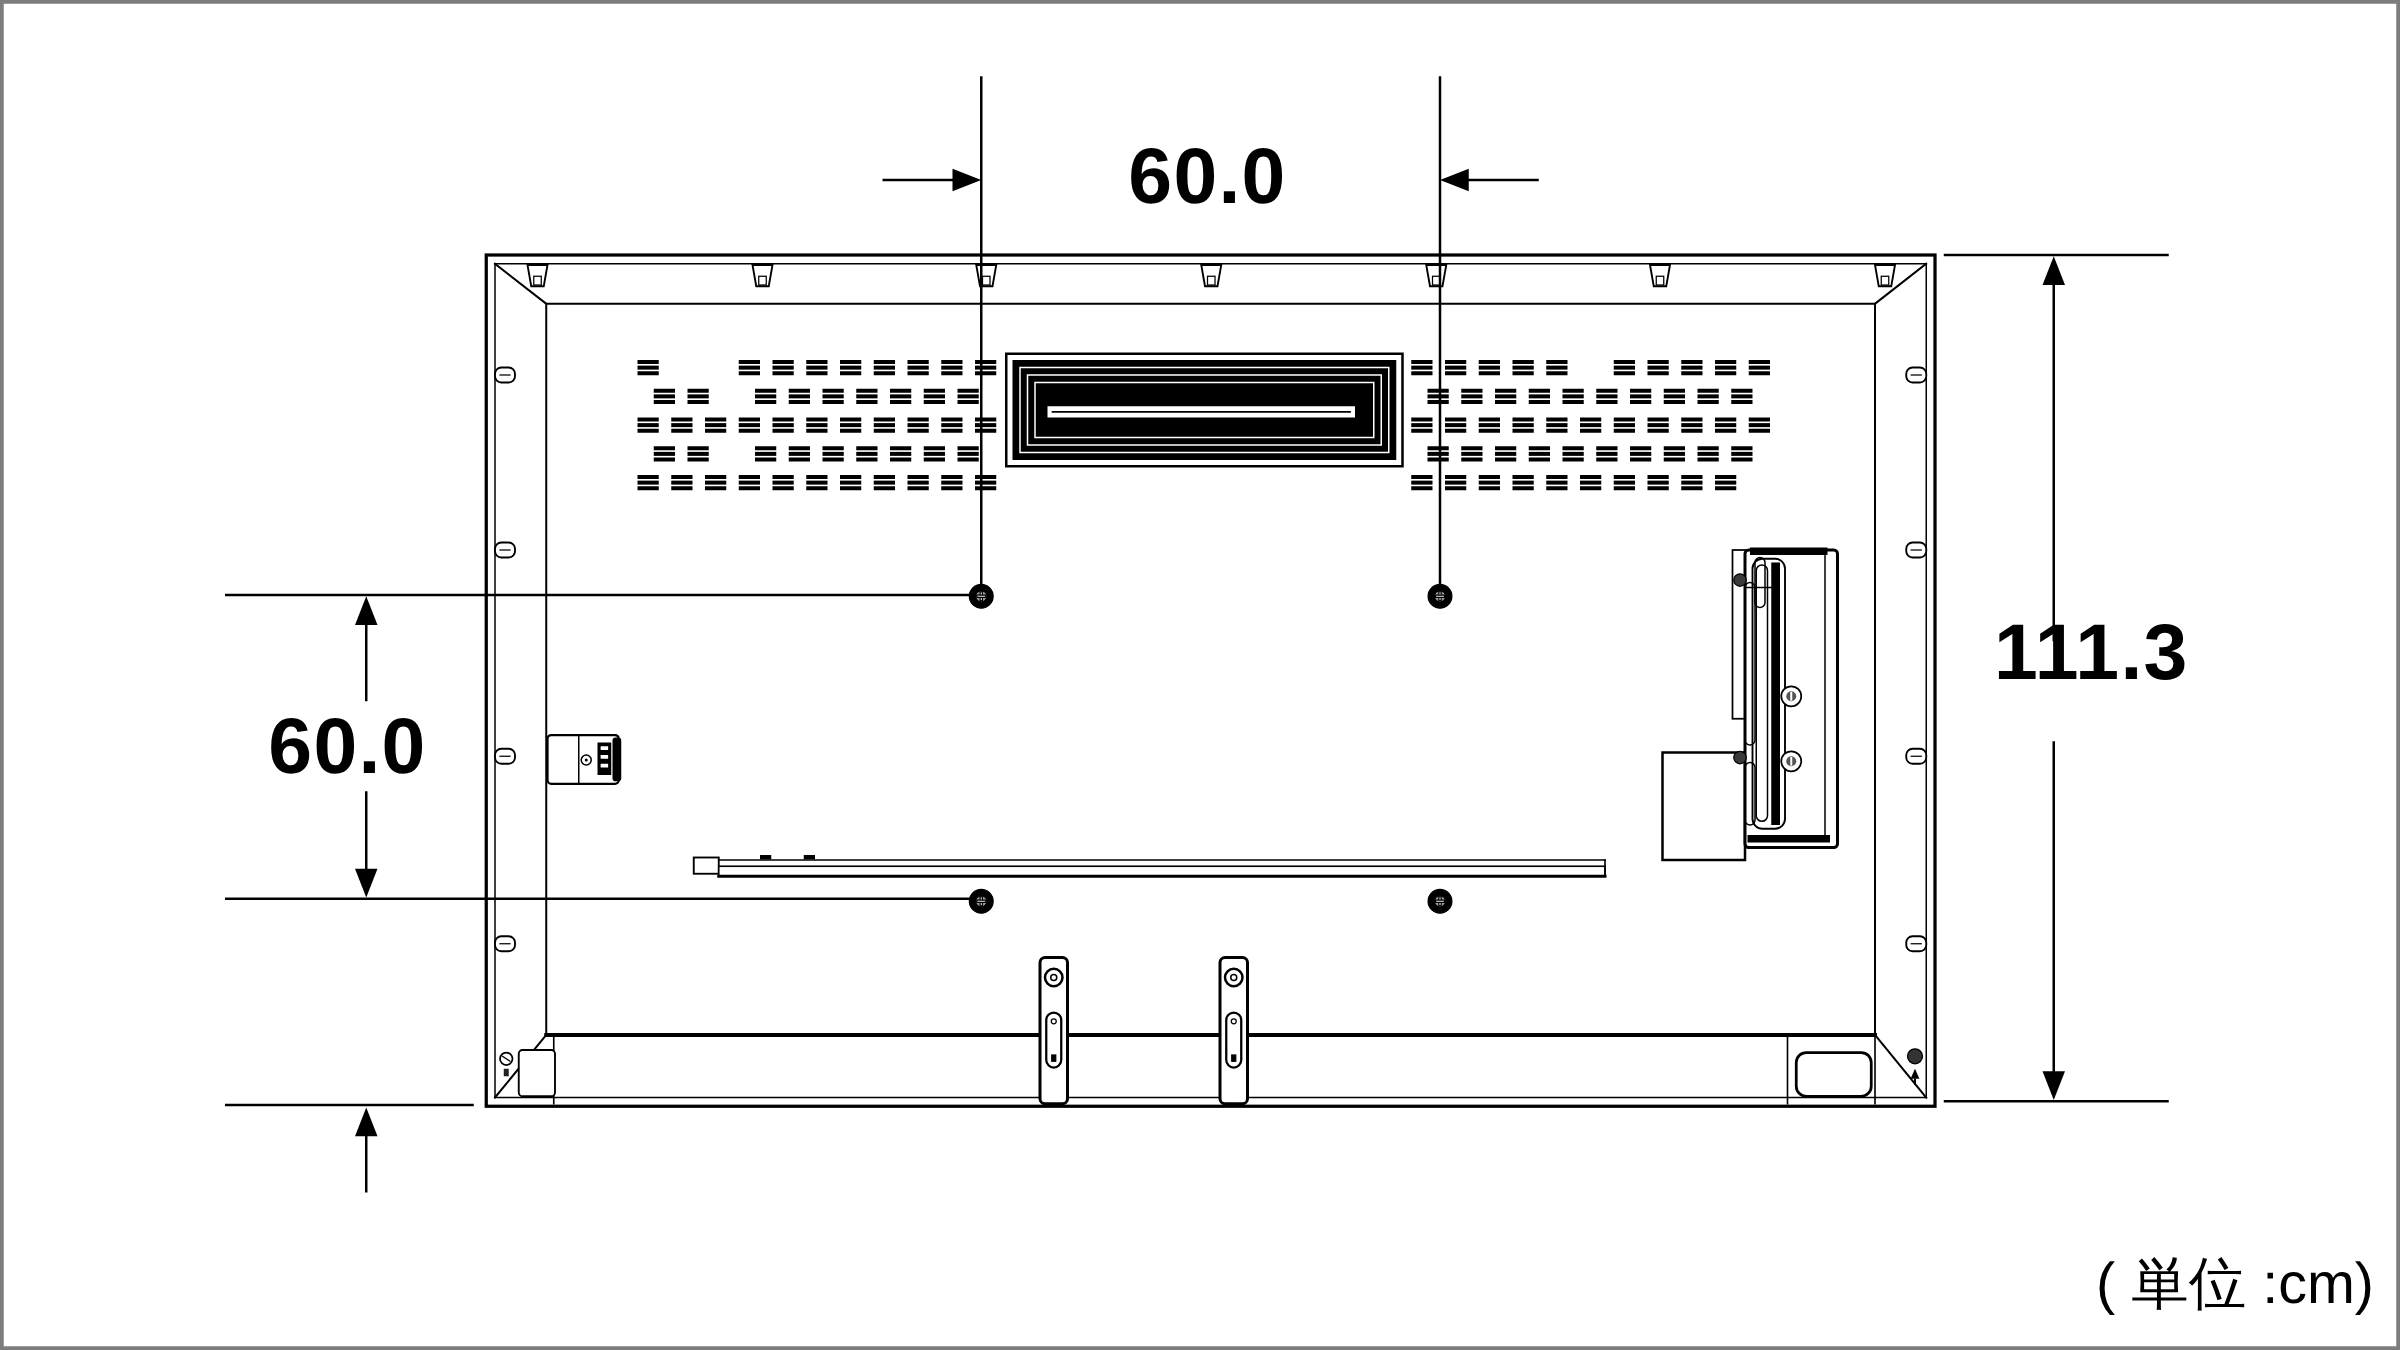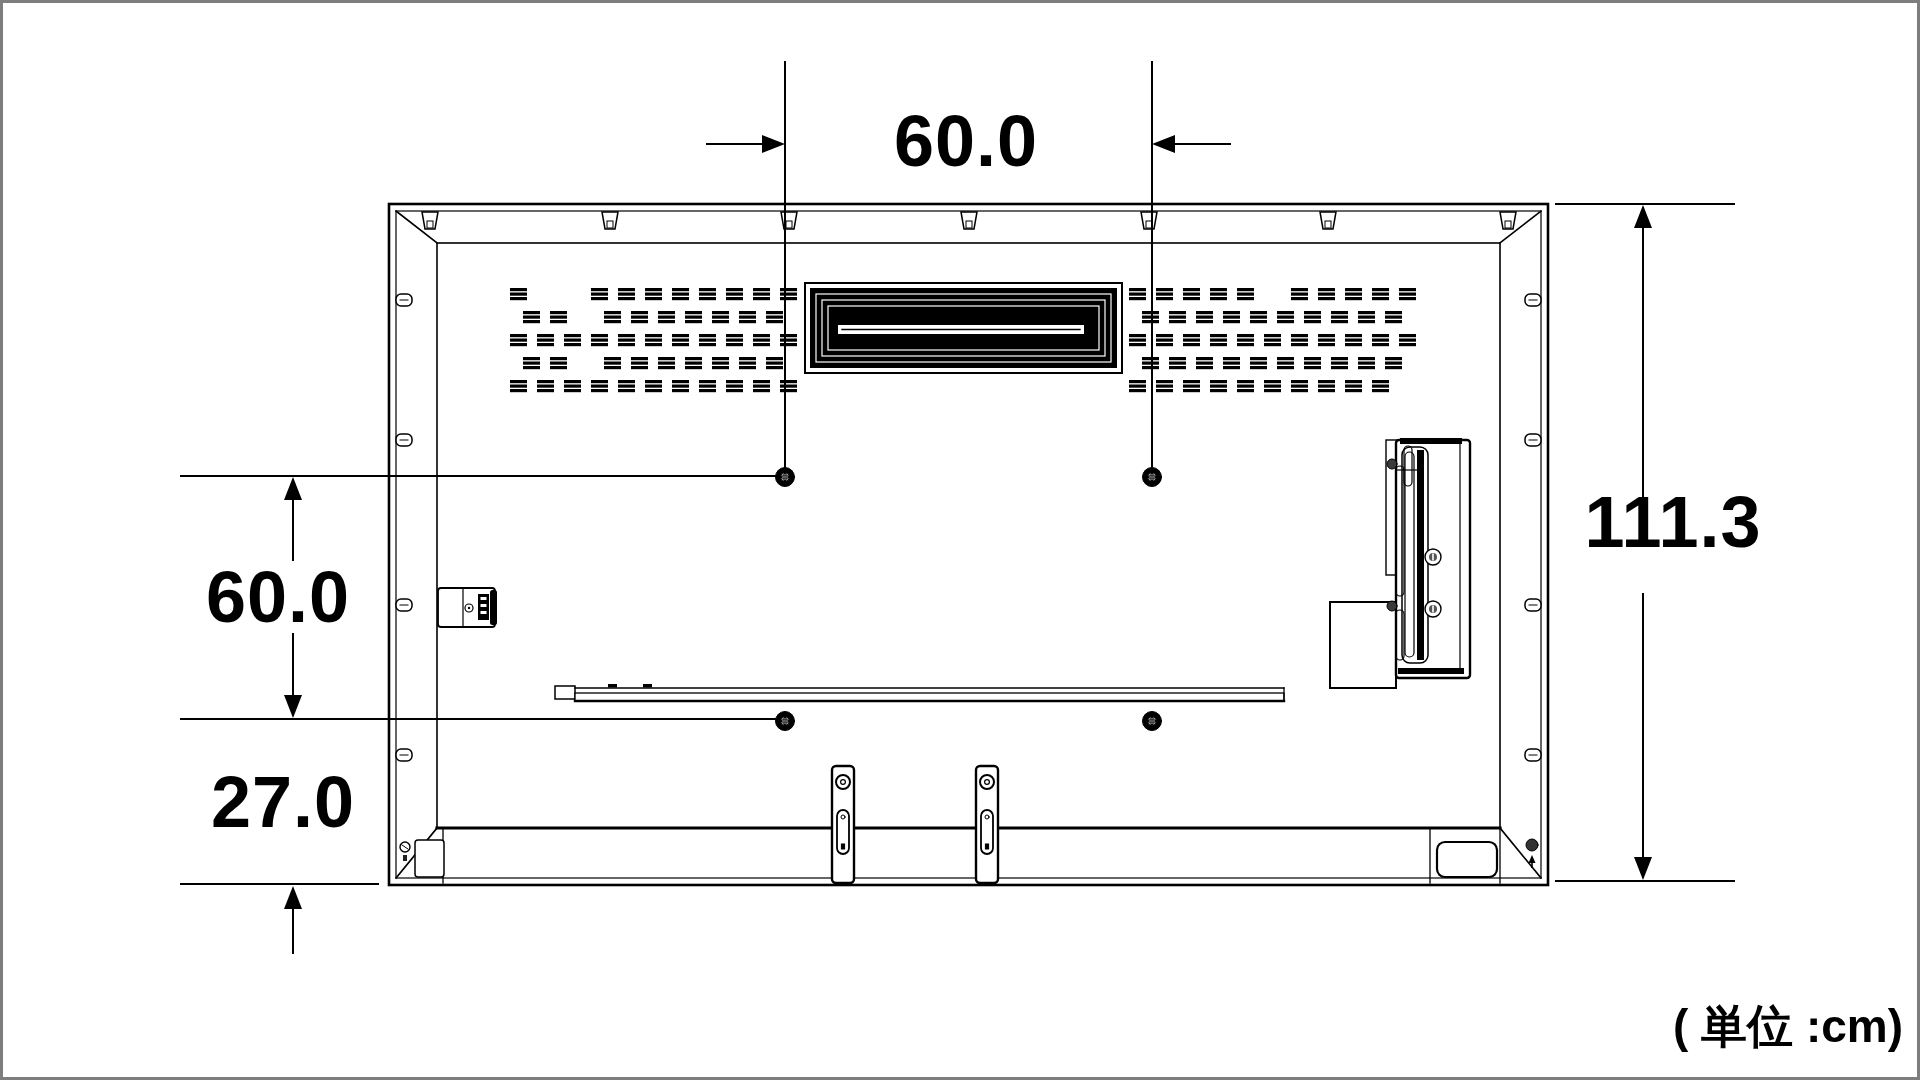--- a/index.html
+++ b/index.html
@@ -1,22 +1,22 @@
 <!DOCTYPE html>
 <html><head>
 <meta charset="utf-8">
 <style>
   html,body{margin:0;padding:0;background:#ffffff;}
   .canvas{position:relative;width:1920px;height:1080px;background:#fff;overflow:hidden;
           font-family:"Liberation Sans","DejaVu Sans",sans-serif;}
   .frame-border{position:absolute;inset:0;border:3px solid #7d7d7d;pointer-events:none;z-index:30;}
   svg.draw{position:absolute;left:0;top:0;z-index:5;}
   .dim-label{position:absolute;transform:translate(-50%,-50%);color:#000;font-weight:600;
-             font-size:72px;letter-spacing:1px;white-space:nowrap;z-index:20;}
-  .unit-label{position:absolute;transform:translate(-50%,-50%);color:#000;font-weight:700;
+             font-size:63px;letter-spacing:1px;white-space:nowrap;z-index:20;}
+  .unit-label{position:absolute;transform:translate(-50%,-50%);color:#000;font-weight:400;
               font-size:46px;white-space:nowrap;z-index:20;}
 </style>
 </head>
 <body>
 
 <div class="canvas">
   <div class="frame-border"></div>
 
   <svg class="draw" width="1920" height="1080" viewBox="0 0 1920 1080">
     <g stroke="#000" fill="none" stroke-linecap="square">
@@ -517,16 +517,15 @@
         <line x1="1643" y1="216" x2="1643" y2="512"></line>
         <line x1="1643" y1="594" x2="1643" y2="869"></line>
         <polygon points="1643,205 1634,228 1652,228" fill="#000" stroke="none"></polygon>
         <polygon points="1643,880 1634,857 1652,857" fill="#000" stroke="none"></polygon>
       </g>
     </g>
   </svg>
 
   <div class="dim-label" style="left:966px;top:141px;">60.0</div>
   <div class="dim-label" style="left:278px;top:597px;">60.0</div>
-  <div class="dim-label" style="left:283px;top:802px;">27.0</div>
   <div class="dim-label" style="left:1659px;top:522px;margin-left:14px;">111.3</div>
   <div class="unit-label" style="left:1788px;top:1027px;">( 単位 :cm)</div>
 </div>
 
 </body></html>

